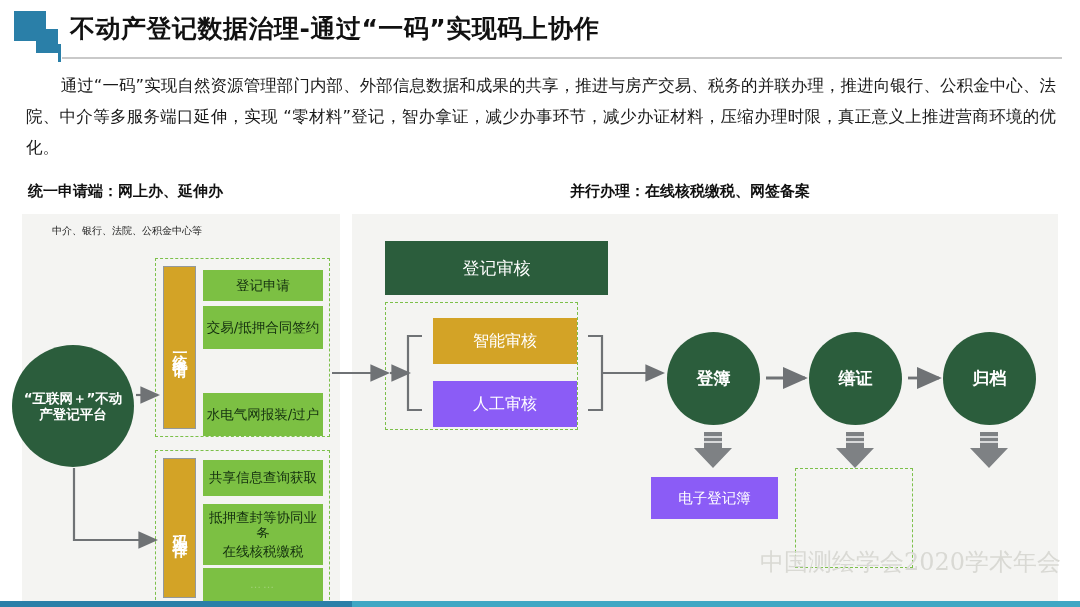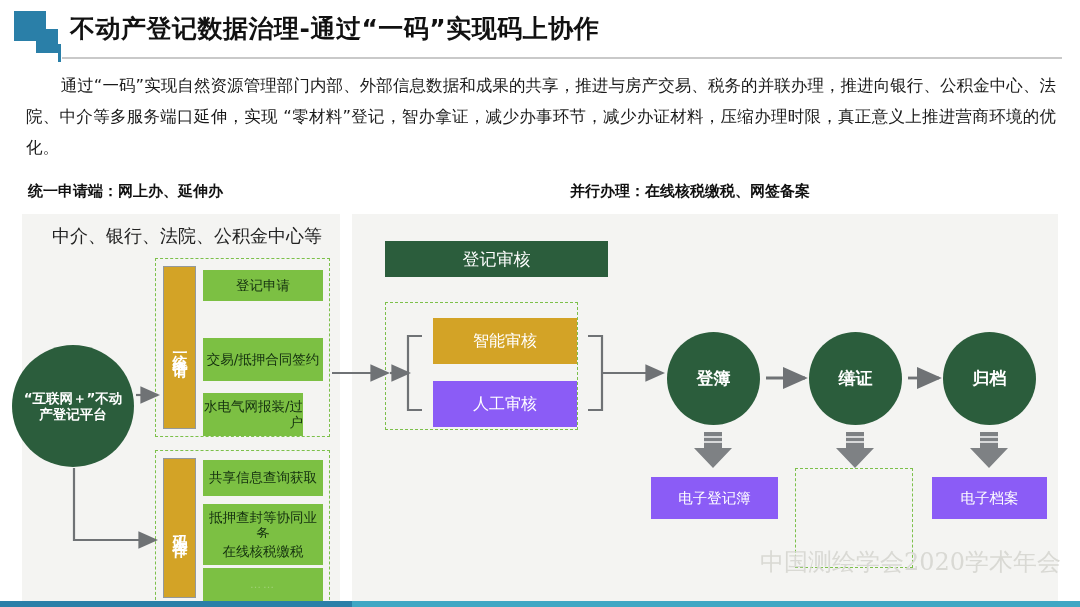--- a/index.html
+++ b/index.html
@@ -121,53 +121,52 @@
 
 
   <div class="para">通过“一码”实现自然资源管理部门内部、外部信息数据和成果的共享，推进与房产交易、税务的并联办理，推进向银行、公积金中心、法院、中介等多服务端口延伸，实现 “零材料”登记，智办拿证，减少办事环节，减少办证材料，压缩办理时限，真正意义上推进营商环境的优化。</div>
 
   <div class="cap" id="cap-left">统一申请端：网上办、延伸办</div>
   <div class="cap" id="cap-right">并行办理：在线核税缴税、网签备案</div>
 
   <div class="panel" id="panel-left"></div>
   <div class="panel" id="panel-right"></div>
 
-  <div style="position:absolute;left:52px;top:224px;font-size:18px;color:#222;font-family:'DejaVu Sans','Liberation Sans',sans-serif;">中介、银行、法院、公积金中心等</div>
+  <div style="position:absolute;left:52px;top:224px;font-size:10px;color:#222;font-family:'DejaVu Sans','Liberation Sans',sans-serif;">中介、银行、法院、公积金中心等</div>
 
   <div class="circle" id="circle-platform">“互联网＋”不动产登记平台</div>
 
   <div class="dash" id="dash-apply"></div>
   <div class="vlabel" id="vlabel-apply">统一申请</div>
 
   <div class="gbox dark-txt" style="left:203px;top:270px;width:120px;height:31px;">登记申请</div>
-  <div class="gbox dark-txt" style="left:203px;top:306px;width:120px;height:43px;margin-top:32px;">交易/抵押合同签约</div>
-  <div class="gbox dark-txt" style="left:203px;top:393px;width:100px;height:43px;text-align:right;">水电气网报装/过户</div>
+  <div class="gbox dark-txt" style="left:203px;top:306px;width:120px;height:43px;">交易/抵押合同签约</div>
+  <div class="gbox dark-txt" style="left:203px;top:393px;width:120px;height:43px;text-align:right;">水电气网报装/过户</div>
 
   <div class="dash" id="dash-coop"></div>
   <div class="vlabel" id="vlabel-coop">码上合作</div>
 
   <div class="gbox dark-txt" style="left:203px;top:460px;width:120px;height:36px;">共享信息查询获取</div>
   <div class="gbox dark-txt" style="left:203px;top:504px;width:120px;height:44px;">抵押查封等协同业务</div>
   <div class="gbox dark-txt" style="left:203px;top:538px;width:120px;height:27px;">在线核税缴税</div>
   <div class="gbox" style="left:203px;top:568px;width:120px;height:34px;color:#9fd176;font-size:11px;letter-spacing:2px;">……</div>
 
-  <div class="dgreen" style="left:385px;top:241px;width:223px;height:36px;">登记审核</div>
+  <div class="dgreen" style="left:385px;top:241px;width:223px;height:54px;">登记审核</div>
 
   <div class="dash" id="dash-audit"></div>
   <div class="gold" style="left:433px;top:318px;width:144px;height:46px;">智能审核</div>
   <div class="lgreen" style="left:433px;top:381px;width:144px;height:46px;">人工审核</div>
 
   <div class="circle" id="circle-shanzheng">缮证</div>
   <div class="circle" id="circle-dengbu">登簿</div>
   <div class="circle" id="circle-guidang">归档</div>
 
   <div class="dash" id="dash-cert"></div>
 
   <div class="lgreen small" style="left:651px;top:477px;width:127px;height:42px;color:#fff;">电子登记簿</div>
-  <div class="lgreen small" style="left:932px;top:477px;width:115px;height:42px;color:#fff;">电子档案</div>
 
   <svg class="ov">
     <defs>
       <marker id="ah" markerWidth="9" markerHeight="8" refX="8" refY="4" orient="auto">
         <path d="M0,0 L9,4 L0,8 Z" fill="#6f7275"></path>
       </marker>
     </defs>
 
     <line x1="136" y1="395" x2="158" y2="395" stroke="#6f7275" stroke-width="2.2" marker-end="url(#ah)"></line>
 

